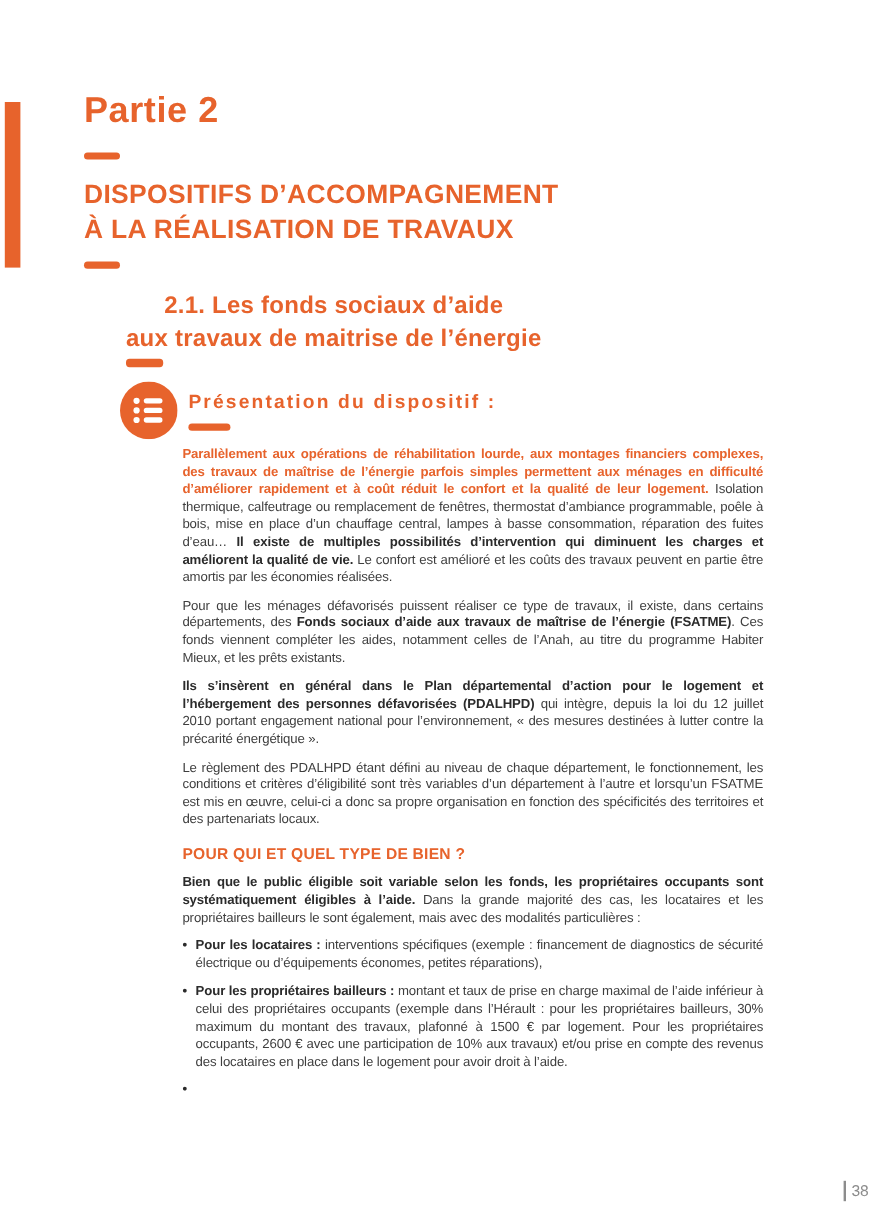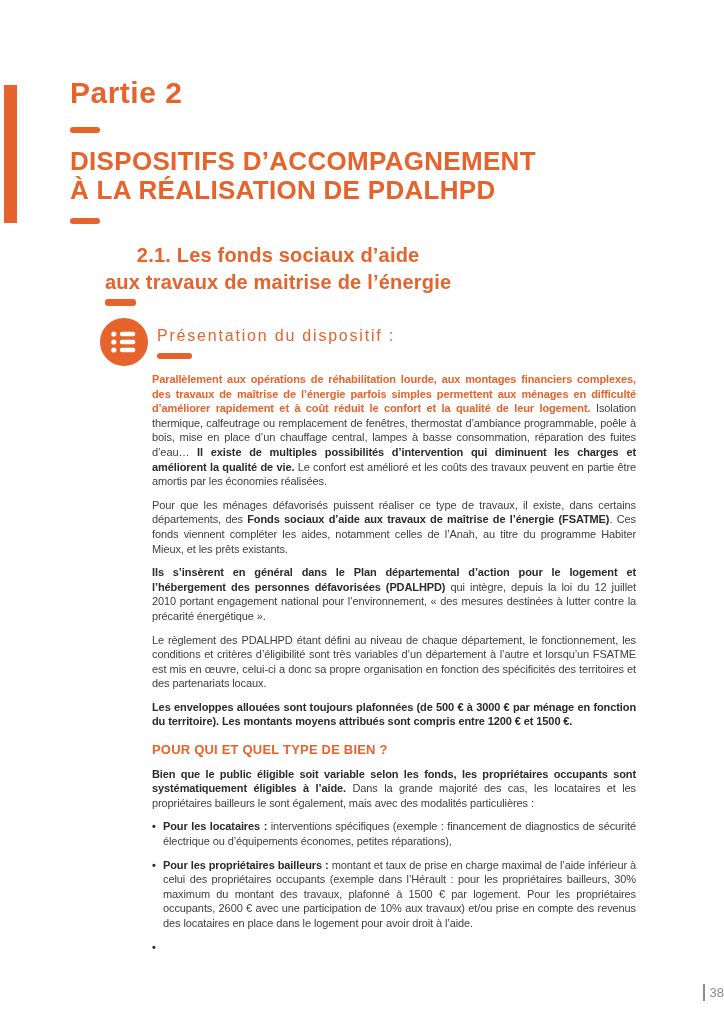--- a/index.html
+++ b/index.html
@@ -27,37 +27,37 @@
   .dash-1{left:70px;top:111px;}
   .dash-2{left:70px;top:202px;}
   .dash-3{left:105px;top:283px;width:31px;height:7px;}
   .dash-4{left:157px;top:337px;width:35px;height:6px;}
   .part-label{
     position:absolute;left:70px;top:60px;
     font-size:30px;font-weight:700;color:var(--accent);letter-spacing:.5px;
   }
   .chapter-title{
     position:absolute;left:70px;top:131px;
-    font-size:26px;line-height:29px;font-weight:700;color:var(--accent);
+    font-size:22px;line-height:29px;font-weight:700;color:var(--accent);
     letter-spacing:.3px;
   }
   .chapter-title .line,.section-title .line{display:block;}
   .section-title{
     position:absolute;left:105px;top:226px;
     font-size:20px;line-height:27px;font-weight:700;color:var(--accent);
     letter-spacing:.2px;
     text-align:center;
   }
   .pres-icon{
     position:absolute;left:100px;top:302px;width:48px;height:48px;
     color:var(--accent);
   }
   .pres-title{
     position:absolute;left:157px;top:311px;
-    font-size:16px;font-weight:400;color:var(--accent);letter-spacing:1.8px;
+    font-size:16px;font-weight:700;color:var(--accent);letter-spacing:1.8px;
   }
   .body-col{
     position:absolute;left:152px;top:356px;width:484px;
     font-size:11px;line-height:14.6px;letter-spacing:-0.1px;
     color:var(--ink);
   }
   .para{margin:0 0 9px;text-align:justify;}
   .seg-bold{font-weight:700;color:var(--ink-bold);}
   .seg-orangebold{font-weight:700;color:var(--accent);}
   .subheading{
@@ -84,21 +84,21 @@
 
 <div class="page">
 
   <div class="side-accent"></div>
 
   <h1 class="part-label">Partie 2</h1>
   <div class="dash dash-1"></div>
 
   <h2 class="chapter-title">
     <span class="line">DISPOSITIFS D’ACCOMPAGNEMENT</span>
-    <span class="line">À LA RÉALISATION DE PDALHPD</span>
+    <span class="line">À LA RÉALISATION DE TRAVAUX</span>
   </h2>
   <div class="dash dash-2"></div>
 
   <h3 class="section-title">
     <span class="line">2.1. Les fonds sociaux d’aide</span>
     <span class="line">aux travaux de maitrise de l’énergie</span>
   </h3>
   <div class="dash dash-3"></div>
 
   <span class="pres-icon">
@@ -115,21 +115,20 @@
     </svg>
   </span>
   <h4 class="pres-title">Présentation du dispositif :</h4>
   <div class="dash dash-4"></div>
 
   <main class="body-col">
     <p class="para"><span class="seg seg-orangebold">Parallèlement aux opérations de réhabilitation lourde, aux montages financiers complexes, des travaux de maîtrise de l’énergie parfois simples permettent aux ménages en difficulté d’améliorer rapidement et à coût réduit le confort et la qualité de leur logement. </span><span class="seg">Isolation thermique, calfeutrage ou remplacement de fenêtres, thermostat d’ambiance programmable, poêle à bois, mise en place d’un chauffage central, lampes à basse consommation, réparation des fuites d’eau… </span><span class="seg seg-bold">Il existe de multiples possibilités d’intervention qui diminuent les charges et améliorent la qualité de vie. </span><span class="seg">Le confort est amélioré et les coûts des travaux peuvent en partie être amortis par les économies réalisées.</span></p>
     <p class="para"><span class="seg">Pour que les ménages défavorisés puissent réaliser ce type de travaux, il existe, dans certains départements, des </span><span class="seg seg-bold">Fonds sociaux d’aide aux travaux de maîtrise de l’énergie (FSATME)</span><span class="seg">. Ces fonds viennent compléter les aides, notamment celles de l’Anah, au titre du programme Habiter Mieux, et les prêts existants.</span></p>
     <p class="para"><span class="seg seg-bold">Ils s’insèrent en général dans le Plan départemental d’action pour le logement et l’hébergement des personnes défavorisées (PDALHPD) </span><span class="seg">qui intègre, depuis la loi du 12 juillet 2010 portant engagement national pour l’environnement, « des mesures destinées à lutter contre la précarité énergétique ».</span></p>
     <p class="para"><span class="seg">Le règlement des PDALHPD étant défini au niveau de chaque département, le fonctionnement, les conditions et critères d’éligibilité sont très variables d’un département à l’autre et lorsqu’un FSATME est mis en œuvre, celui-ci a donc sa propre organisation en fonction des spécificités des territoires et des partenariats locaux.</span></p>
-    <p class="para"><span class="seg seg-bold">Les enveloppes allouées sont toujours plafonnées (de 500 € à 3000 € par ménage en fonction du territoire). Les montants moyens attribués sont compris entre 1200 € et 1500 €.</span></p>
 
     <h5 class="subheading">POUR QUI ET QUEL TYPE DE BIEN ?</h5>
     <p class="para"><span class="seg seg-bold">Bien que le public éligible soit variable selon les fonds, les propriétaires occupants sont systématiquement éligibles à l’aide. </span><span class="seg">Dans la grande majorité des cas, les locataires et les propriétaires bailleurs le sont également, mais avec des modalités particulières :</span></p>
 
     <ul class="bullets">
       <li class="bullet">
         <span class="bullet-mark">•</span>
         <span class="bullet-text"><span class="seg seg-bold">Pour les locataires : </span><span class="seg">interventions spécifiques (exemple : financement de diagnostics de sécurité électrique ou d’équipements économes, petites réparations),</span></span>
       </li>
       <li class="bullet">

